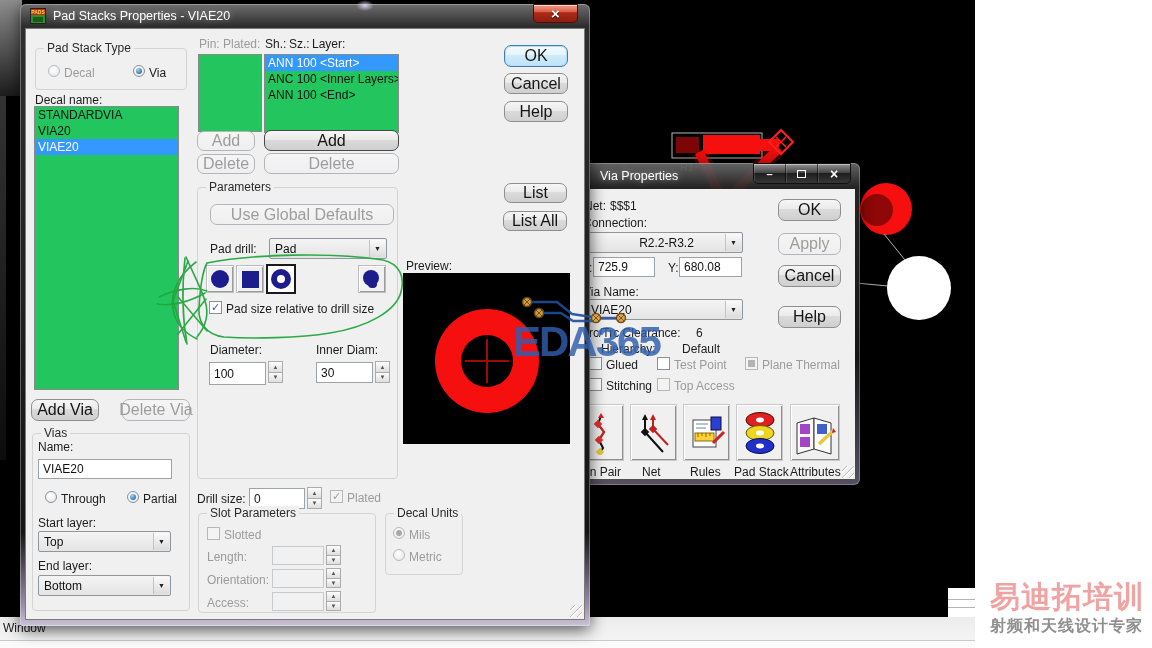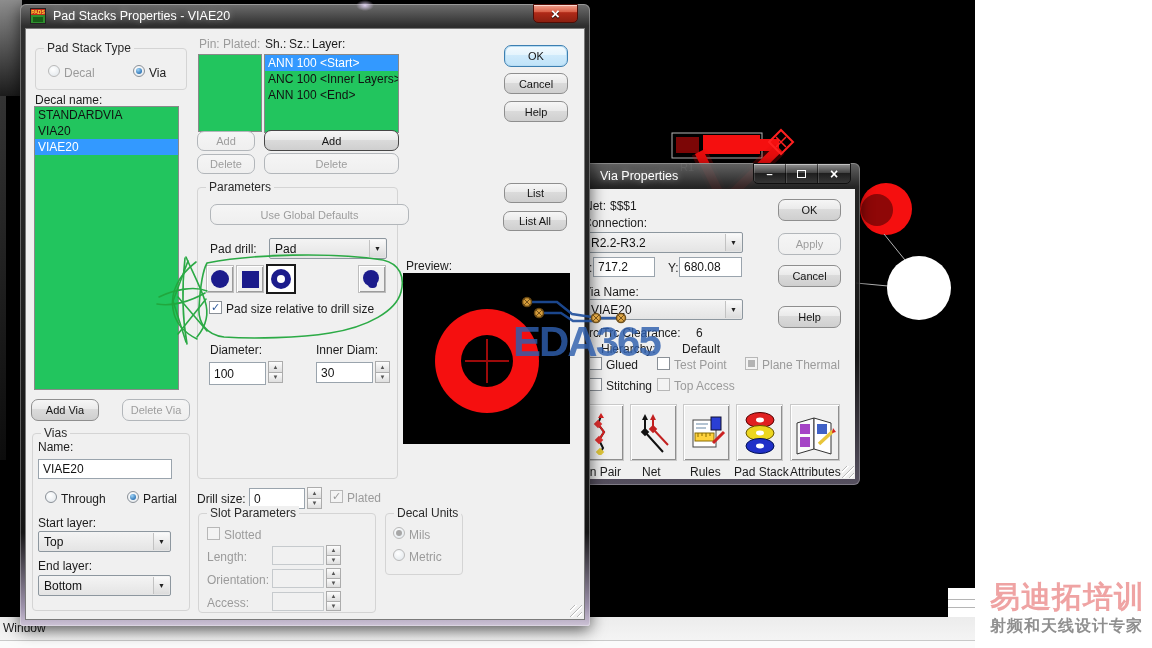--- a/index.html
+++ b/index.html
@@ -1,21 +1,21 @@
 <!DOCTYPE html>
 <html><head>
 <meta charset="utf-8">
 <style>
 *{margin:0;padding:0;box-sizing:border-box;font-family:"Liberation Sans","DejaVu Sans",sans-serif;}
 html,body{width:1152px;height:648px;background:#000;overflow:hidden;}
 #stage{position:relative;width:1152px;height:648px;background:#000;}
 .abs{position:absolute;}
 .lbl{position:absolute;font-size:12px;color:#1c1c1c;white-space:nowrap;line-height:14px;}
 .lbl.dis{color:#9b9b9b;}
-.btn{position:absolute;display:flex;align-items:center;justify-content:center;font-size:11px;color:#151515;
+.btn{position:absolute;display:flex;align-items:center;justify-content:center;font-size:16px;color:#151515;
  background:linear-gradient(#f6f6f6,#eaeaea 45%,#dbdbdb 46%,#cfcfcf);border:1px solid #8e8e8e;border-radius:7px;white-space:nowrap;}
 .btn.dis{background:linear-gradient(#f5f5f5,#efefef);border-color:#b2b6ba;color:#9d9d9d;}
 .btn.def{border-color:#3c7fb1;background:linear-gradient(#f3fafe,#e4f4fd 45%,#cfeafb 46%,#bfe3f9);box-shadow:0 0 0 1px #b7dcf3 inset;}
 .btn.strong{border-color:#474747;}
 .grp{position:absolute;border:1px solid #d4d4d4;border-radius:4px;}
 .grp>span.t{position:absolute;top:-8px;left:8px;background:#f0f0f0;padding:0 3px;font-size:12px;color:#2a2a2a;white-space:nowrap;}
 .list{position:absolute;background:#22c55e;border:1px solid #898989;font-size:12px;overflow:hidden;}
 .list .it{height:16px;line-height:16px;padding-left:3px;color:#111;white-space:nowrap;}
 .list .it.sel{background:#3399ff;color:#fff;}
 .inp{position:absolute;background:#fff;border:1px solid #9aa4ad;font-size:12px;color:#111;display:flex;align-items:center;padding-left:4px;white-space:nowrap;}
@@ -105,27 +105,27 @@
         </div>
     <div class="cb">
           <span style="font-size:14px;font-weight:bold;">×</span>
         </div>
   </div>
 
   <div class="abs" style="left:5px;top:26px;width:288px;height:290px;background:#f0f0f0;">
     <div class="lbl" style="left:17px;top:10px;">Net:</div>
     <div class="lbl" style="left:43px;top:10px;">$$$1</div>
     <div class="lbl" style="left:16px;top:27px;">Connection:</div>
-    <div class="cmb" style="left:18px;top:43px;width:158px;">
+    <div class="cmb" style="left:18px;top:43px;width:158px;justify-content:center;">
       <span>R2.2-R3.2</span>
       <span class="arr">▼</span>
     </div>
     <div class="lbl" style="left:14px;top:72px;">X:</div>
     <div class="inp" style="left:26px;top:68px;width:62px;height:20px;">
-          <span>717.2</span>
+          <span>725.9</span>
         </div>
     <div class="lbl" style="left:101px;top:72px;">Y:</div>
     <div class="inp" style="left:112px;top:68px;width:63px;height:20px;">
           <span>680.08</span>
         </div>
     <div class="lbl" style="left:16px;top:96px;">Via Name:</div>
     <div class="cmb" style="left:18px;top:110px;width:158px;">
       <span>VIAE20</span>
       <span class="arr">▼</span>
     </div>
@@ -278,21 +278,21 @@
       <div class="it">ANN 100 &lt;End&gt;</div>
     </div>
     <div class="btn dis" style="left:171px;top:102px;width:58px;height:20px;">Add</div>
     <div class="btn strong" style="left:238px;top:101px;width:135px;height:21px;">Add</div>
     <div class="btn dis" style="left:171px;top:125px;width:58px;height:20px;">Delete</div>
     <div class="btn dis" style="left:238px;top:124px;width:135px;height:21px;">Delete</div>
 
     <div class="grp" style="left:171px;top:158px;width:201px;height:292px;">
       <span class="t">Parameters</span>
     </div>
-    <div class="btn dis" style="left:184px;top:175px;width:199px;height:21px;text-align:center;">Use Global Defaults</div>
+    <div class="btn dis" style="left:184px;top:175px;width:184px;height:21px;text-align:center;">Use Global Defaults</div>
     <div class="lbl" style="left:184px;top:213px;">Pad drill:</div>
     <div class="cmb" style="left:243px;top:209px;width:118px;">
       <span>Pad</span>
       <span class="arr">▼</span>
     </div>
 
     <div class="shapebtn" style="left:180px;top:236px;">
       <div class="navy" style="width:18px;height:18px;border-radius:50%;"></div>
     </div>
     <div class="shapebtn" style="left:210px;top:236px;">

